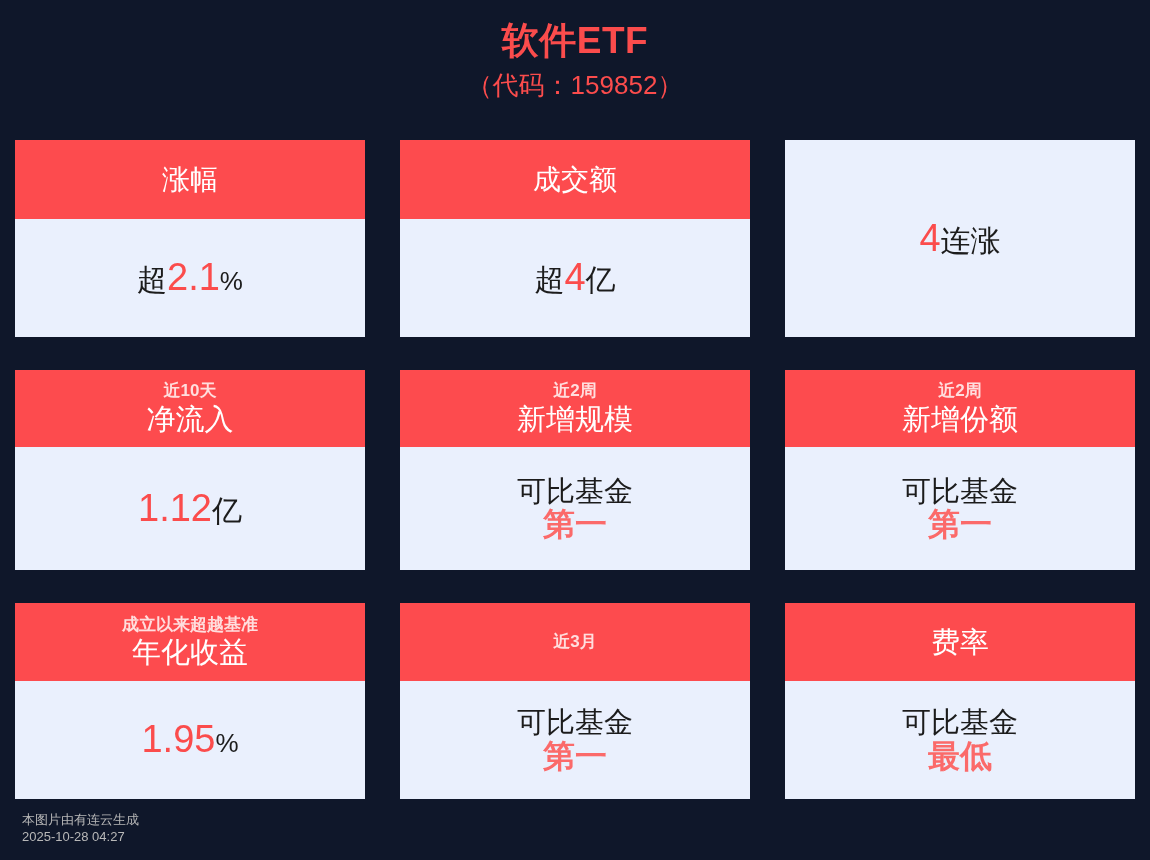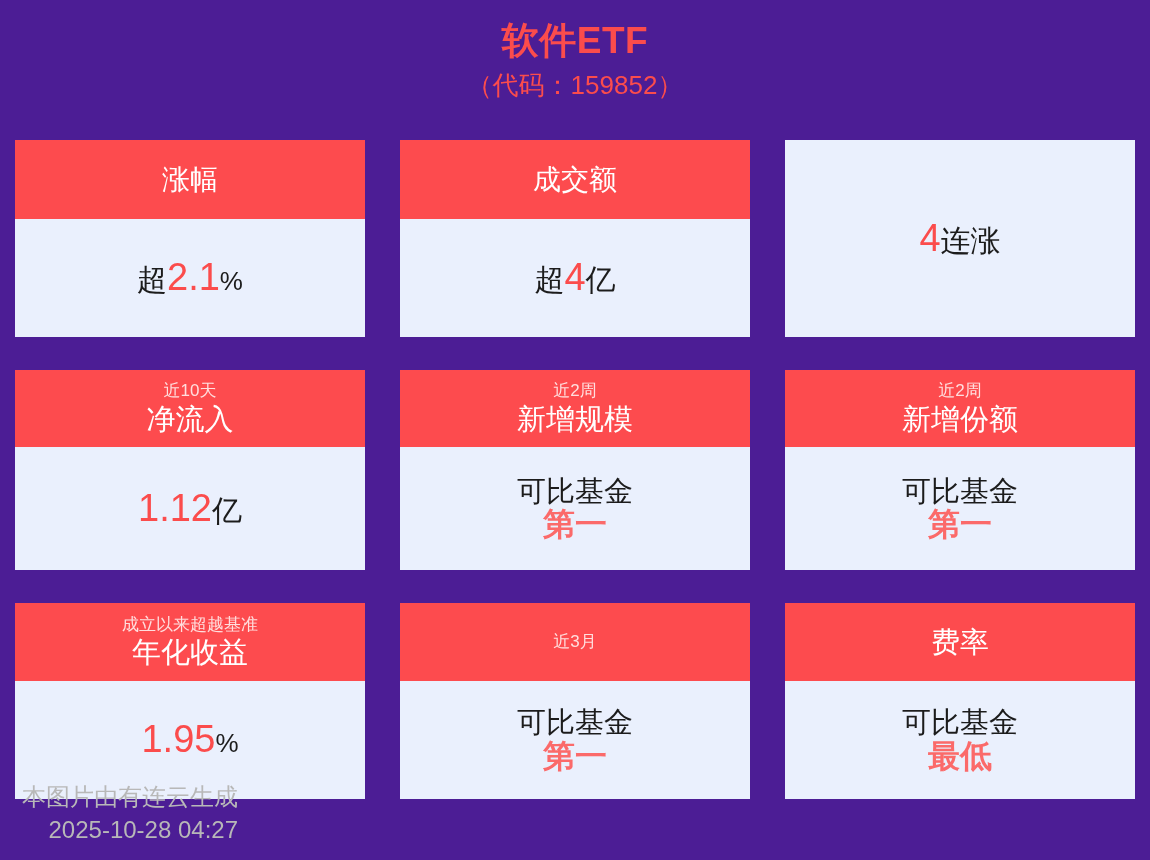--- a/index.html
+++ b/index.html
@@ -10,21 +10,21 @@
     height: 860px;
     background: #ffffff;
     font-family: "Liberation Sans", "DejaVu Sans", sans-serif;
     overflow: hidden;
   }
 
   .page {
     position: relative;
     width: 1150px;
     height: 860px;
-    background: #4c1d95;
+    background: #0f172a;
   }
 
   
   .header {
     padding-top: 18px;
     text-align: center;
   }
   .title {
     font-size: 37px;
     font-weight: bold;
@@ -69,21 +69,21 @@
     text-align: center;
   }
   .row1 .card-head { height: 79px; }
   .row2 .card-head { height: 77px; }
   .row3 .card-head { height: 78px; }
 
   .head-sub {
     font-size: 17px;
     line-height: 1.15;
     color: #ffdede;
-    font-weight: normal;
+    font-weight: bold;
     margin-bottom: 1px;
   }
   .head-main {
     font-size: 29px;
     line-height: 1.18;
     font-weight: normal;
     color: #ffffff;
   }
   .row1 .head-main { font-size: 28px; }
 
@@ -148,22 +148,21 @@
     display: flex;
     align-items: flex-end;
     justify-content: space-between;
   }
   .disclaimer {
     font-size: 20px;
     color: #b3b3b3;
     line-height: 1.3;
   }
   .credit {
-    text-align: right;
-    font-size: 24px;
+    font-size: 13px;
     color: #b8b8b8;
     line-height: 1.35;
   }
   .credit-line { display: block; }
 </style>
 </head>
 <body>
 
 <div class="page">
 

